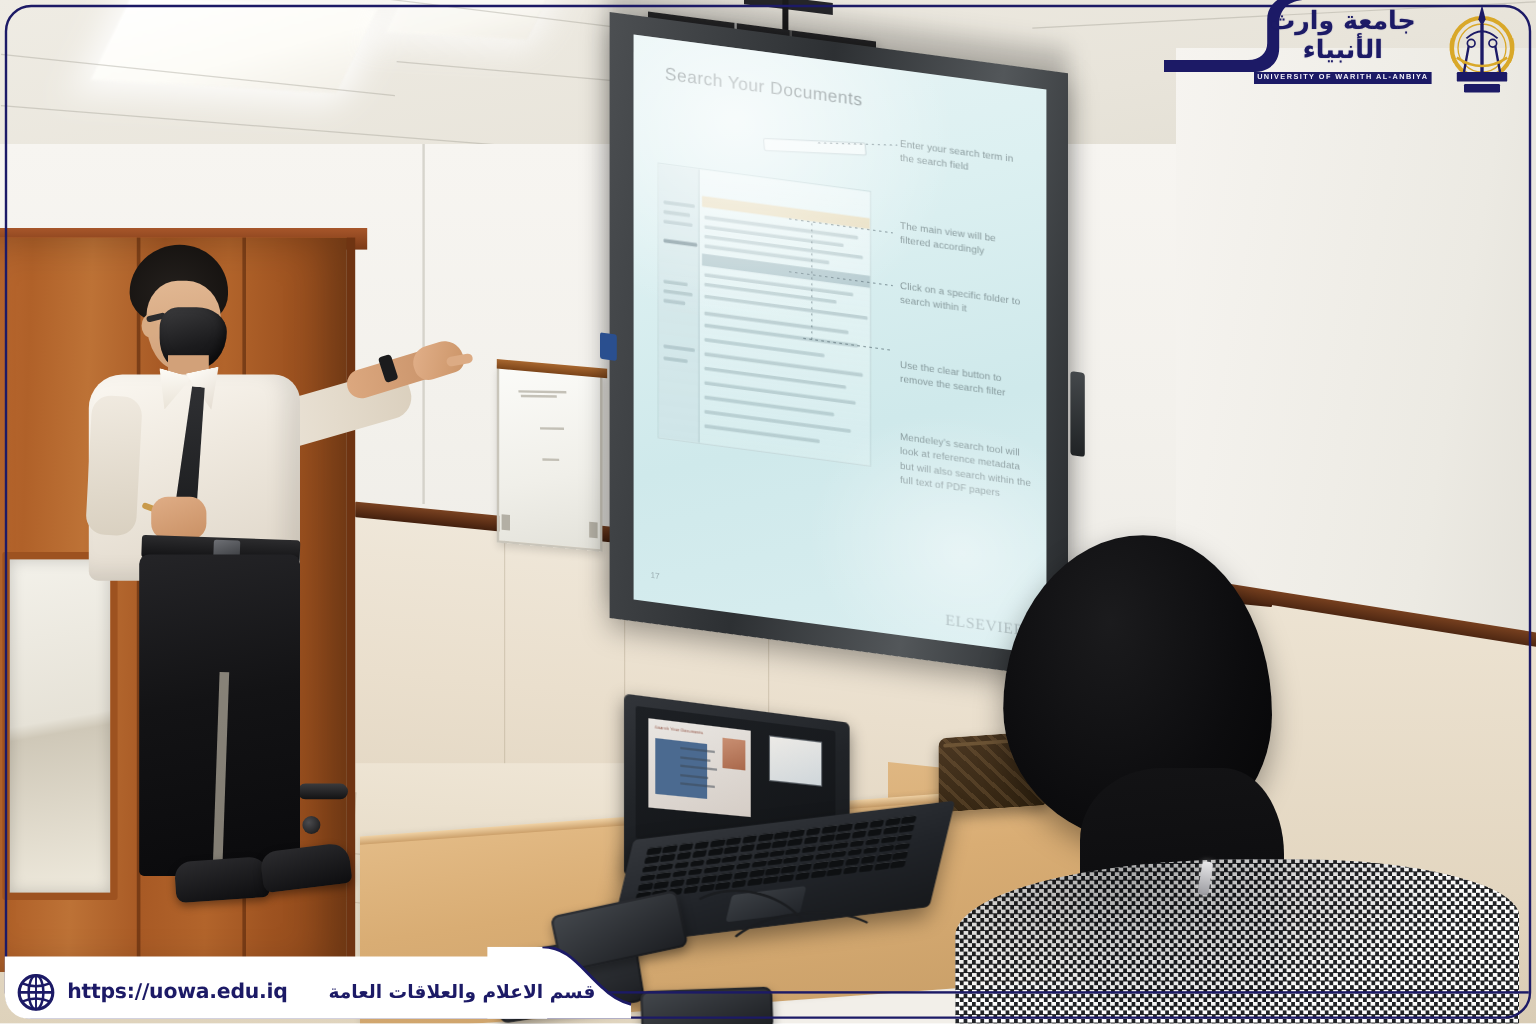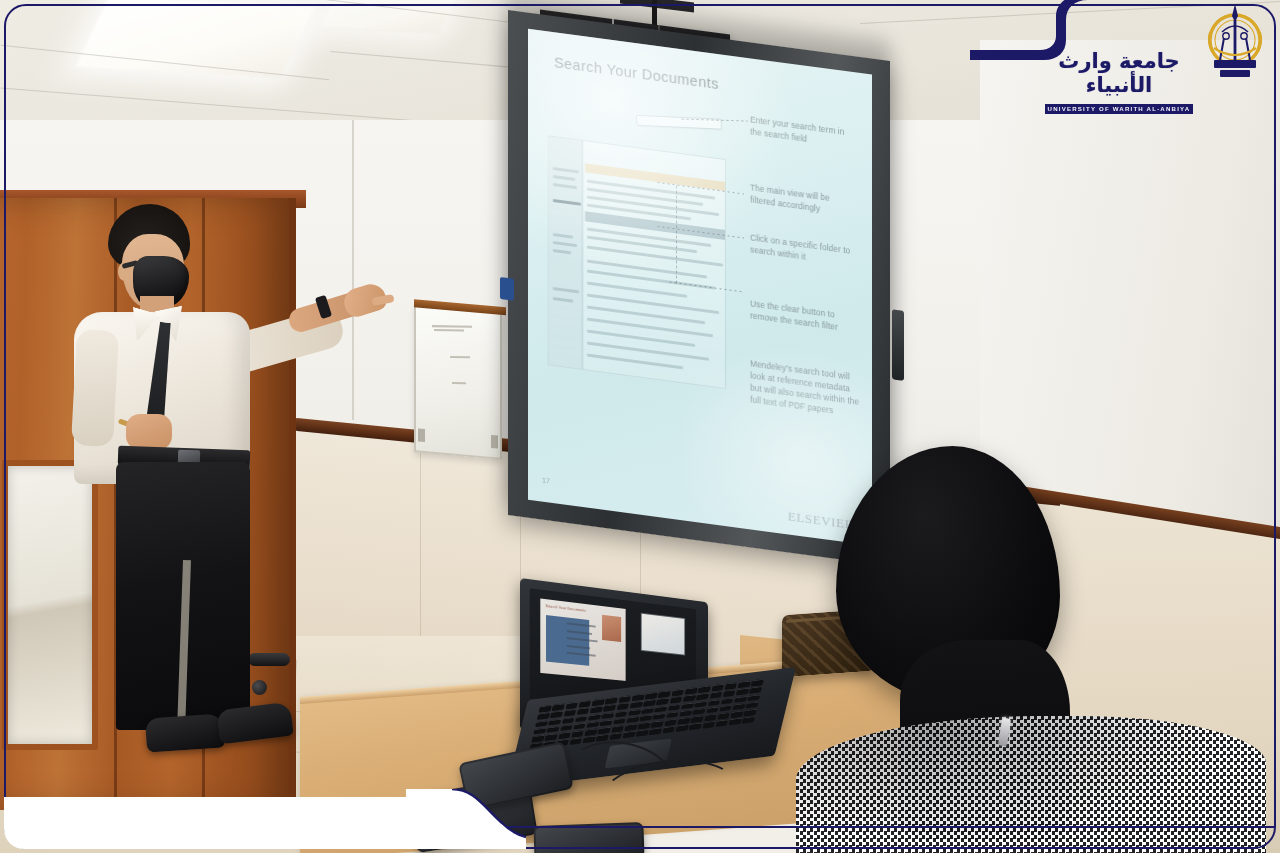--- a/index.html
+++ b/index.html
@@ -558,21 +558,20 @@
   
   .tr-swoosh {
     position:absolute; right:0; top:0; width:310px; height:96px;
     z-index: 42;
   }
 
   .tr-logo {
     position:absolute; right:86px; top:5px; width:150px; height:44px;
     z-index: 46;
     text-align:center;
-    margin-top:44px;
   }
   .tr-logo-ar {
     font-family:"DejaVu Sans", sans-serif;
     font-size: 21px; font-weight:700; color:#1c1a66;
     line-height: 24px; letter-spacing:-.5px;
     direction: rtl;
     text-shadow: 0 0 1px rgba(28,26,102,.4);
   }
   .tr-logo-en {
     margin-top:1px;
@@ -952,15 +951,27 @@
 
   <div class="bottom-line"></div>
 
   <svg class="bottom-bar-curve" viewBox="0 0 120 60" preserveAspectRatio="none">
     <path d="M0 0 H46 C68 0 78 18 96 34 C104 42 112 46 120 48 V60 H0 Z" fill="#ffffff"></path>
     <path d="M46 0 C68 0 78 18 96 34 C104 42 112 46 120 48" fill="none" stroke="#1c1a66" stroke-width="2.4"></path>
   </svg>
 
   <div class="bottom-bar"></div>
 
+  <div class="bb-inner">
+    <svg class="globe-icon" width="32" height="32" viewBox="0 0 32 32">
+      <circle cx="16" cy="16" r="14" fill="none" stroke="#1c1a66" stroke-width="2.6"></circle>
+      <ellipse cx="16" cy="16" rx="6.2" ry="14" fill="none" stroke="#1c1a66" stroke-width="2.1"></ellipse>
+      <line x1="2" y1="16" x2="30" y2="16" stroke="#1c1a66" stroke-width="2.3"></line>
+      <path d="M4.6 8.4 Q16 13.4 27.4 8.4" fill="none" stroke="#1c1a66" stroke-width="2"></path>
+      <path d="M4.6 23.6 Q16 18.6 27.4 23.6" fill="none" stroke="#1c1a66" stroke-width="2"></path>
+      <line x1="16" y1="2" x2="16" y2="30" stroke="#1c1a66" stroke-width="1.6"></line>
+    </svg>
+    <span class="bb-url">https://uowa.edu.iq</span>
+    <span class="bb-ar">قسم الاعلام والعلاقات العامة</span>
+  </div>
 
   <div class="brand-border"></div>
 </div>
 
 </body></html>

